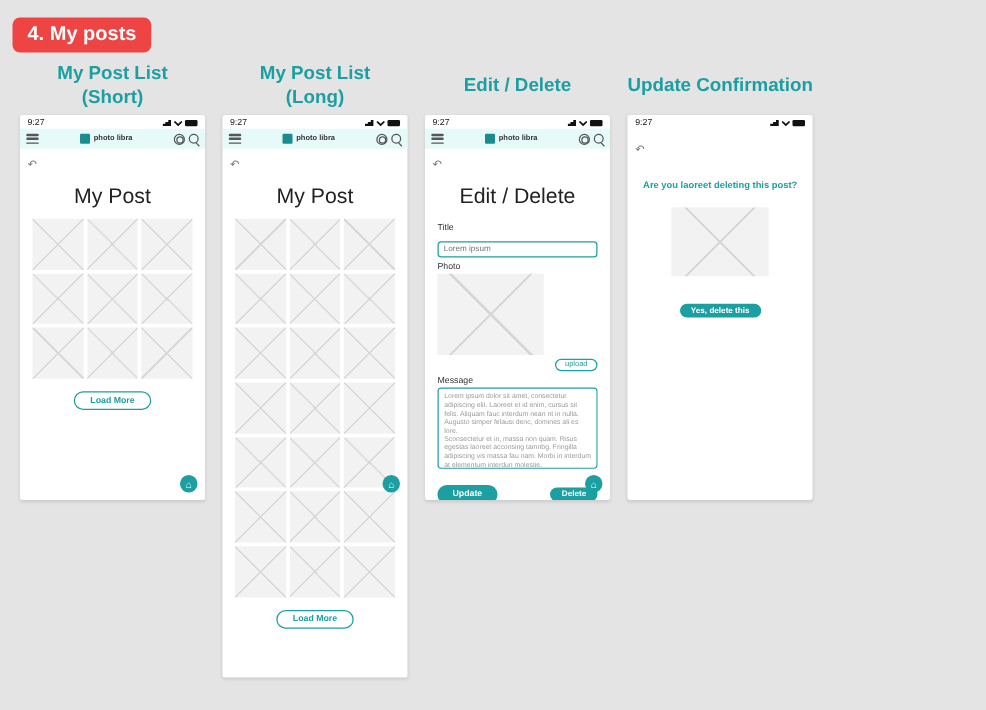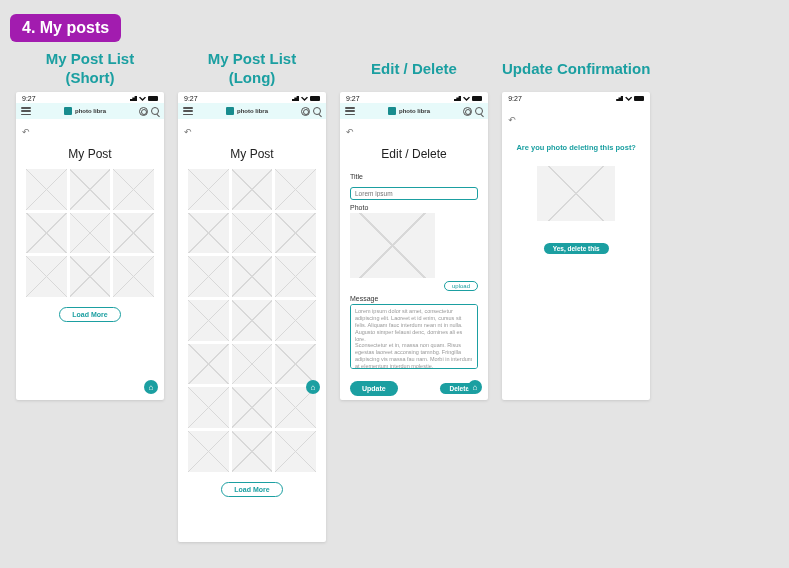--- a/index.html
+++ b/index.html
@@ -6,21 +6,21 @@
   body {
     background: #e4e4e4;
     font-family: -apple-system, Helvetica, Arial, sans-serif;
     width: 789px;
     height: 568px;
     padding: 14px 8px;
     overflow: hidden;
   }
   .section-badge {
     display: inline-block;
-    background: #a21caf;
+    background: #ef4444;
     color: #fff;
     font-weight: 700;
     font-size: 16px;
     padding: 5px 12px;
     border-radius: 6px;
     margin-left: 2px;
     margin-bottom: 8px;
     text-align: center;
   }
   .columns {
@@ -67,21 +67,21 @@
   .brand { display:flex; align-items:center; gap:3px; color:#333; font-size:6px; font-weight:600;}
   .brand-logo { width:8px; height:8px; background:#188c8e; border-radius:1px; }
   .brand-logo::after{content:"";}
   .bar-right { display:flex; gap:3px; align-items:center; }
   .avatar-ico { width:9px; height:9px; border:1.3px solid #555; border-radius:50%; position:relative;}
   .avatar-ico::after{content:""; position:absolute; width:4px;height:4px;border:1.3px solid #555;border-radius:50%; top:1px; left:1px;}
   .search-ico { width:8px; height:8px; border:1.3px solid #555; border-radius:50%; position:relative;}
   .search-ico::after{content:"";position:absolute;width:4px;height:1.3px;background:#555; bottom:-2px; right:-2px; transform:rotate(45deg);}
   .back-row { padding:2px 6px; }
   .back-arrow { font-size:9px; color:#777; }
-  .screen-title { text-align:center; font-size:12px; color:#222; padding:6px 0 8px; }
+  .screen-title { text-align:center; font-size:17px; color:#222; padding:6px 0 8px; }
   .grid3 {
     display:grid; grid-template-columns: repeat(3, 1fr);
     gap:3px; padding: 0 10px;
   }
   .thumb {
     aspect-ratio:1/1; background:#f2f2f2;
     background-image:
       linear-gradient(45deg, transparent 49%, #d8d8d8 49%, #d8d8d8 51%, transparent 51%),
       linear-gradient(-45deg, transparent 49%, #d8d8d8 49%, #d8d8d8 51%, transparent 51%);
   }
@@ -306,21 +306,21 @@
     <div class="phone" style="height:308px;">
       <div class="statusbar">
         <span>9:27</span>
         <span class="status-icons">
           <span class="sig"></span>
           <span class="wifi"></span>
           <span class="batt"></span>
         </span>
       </div>
       <div class="back-row" style="padding-top:6px;"><span class="back-arrow">↶</span></div>
-      <div class="confirm-text">Are you photo deleting this post?</div>
+      <div class="confirm-text">Are you laoreet deleting this post?</div>
       <div class="confirm-img"></div>
       <div style="text-align:center;">
         <button class="btn-solid sm">Yes, delete this</button>
       </div>
     </div>
   </div>
 
 </div>
 
 

